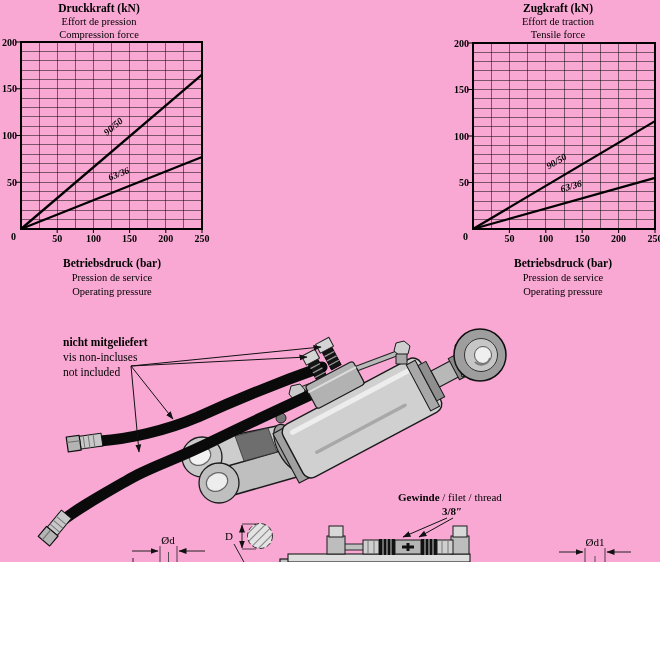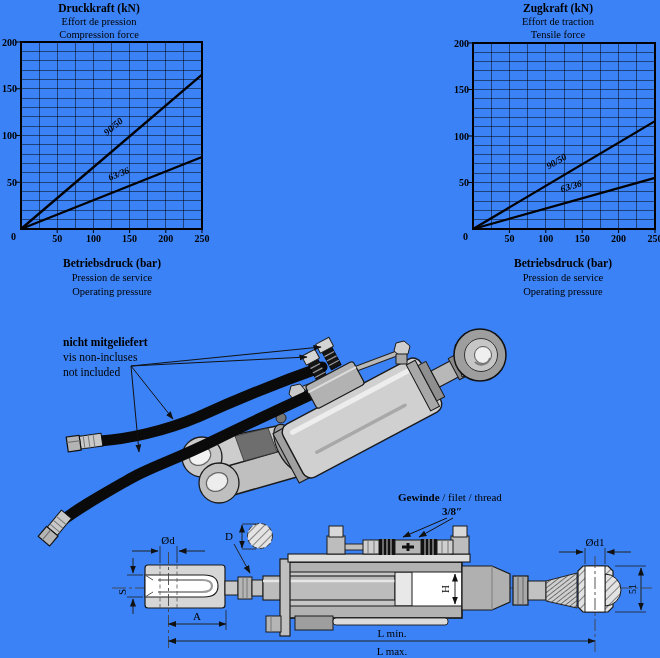--- a/index.html
+++ b/index.html
@@ -1,16 +1,16 @@
 <!DOCTYPE html>
 <html><head>
 <meta charset="utf-8">
 <style>
   html,body{margin:0;padding:0;background:#fff;}
-  .page{position:relative;width:660px;height:658px;background:#3b82f6;overflow:hidden;}
+  .page{position:relative;width:660px;height:562px;background:#f9a8d4;overflow:hidden;}
   svg{position:absolute;left:0;top:0;}
   text{font-family:"Liberation Serif","DejaVu Serif",serif;fill:#000;}
   .b{font-weight:bold;}
   .t11{font-size:11.5px;}
   .t10{font-size:10.5px;}
   .tick{font-size:10px;font-weight:bold;}
   .slabel{font-size:9.5px;font-weight:bold;font-style:italic;}
   .dim{font-size:11px;}
   .dim10{font-size:10px;}
   .note{font-size:11.5px;}

